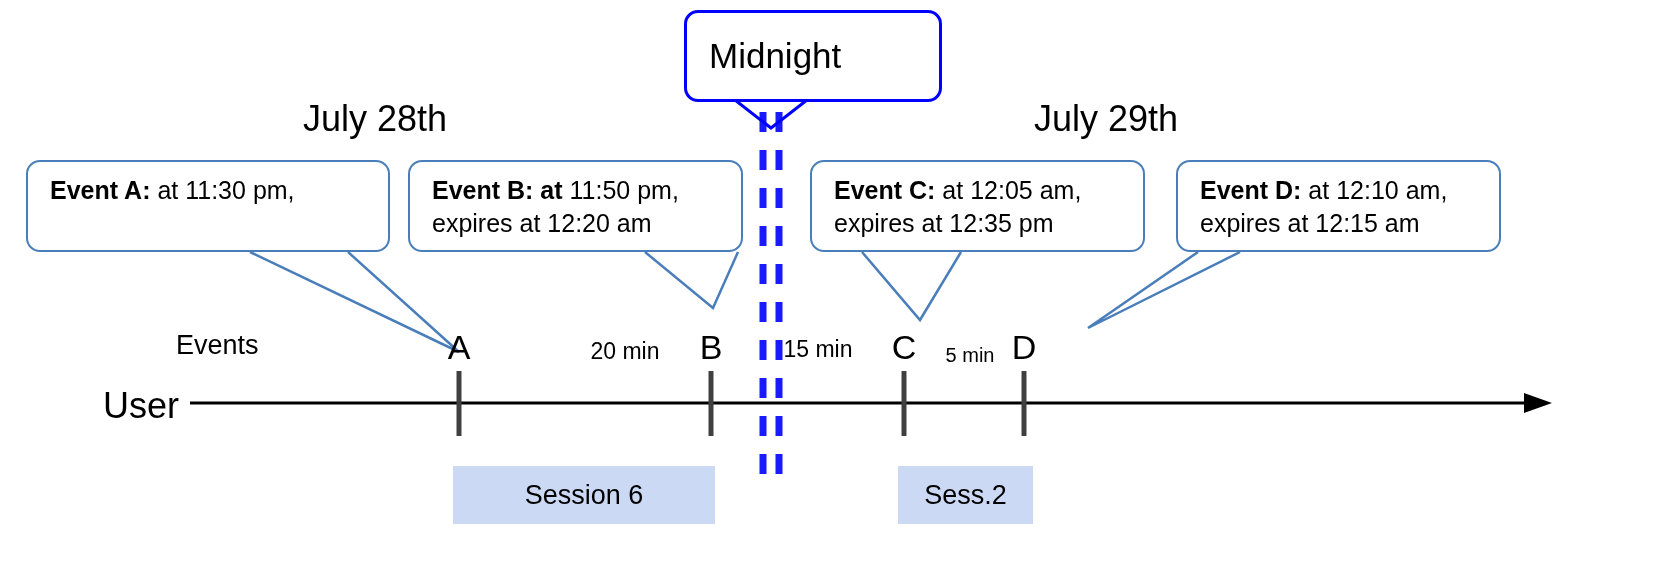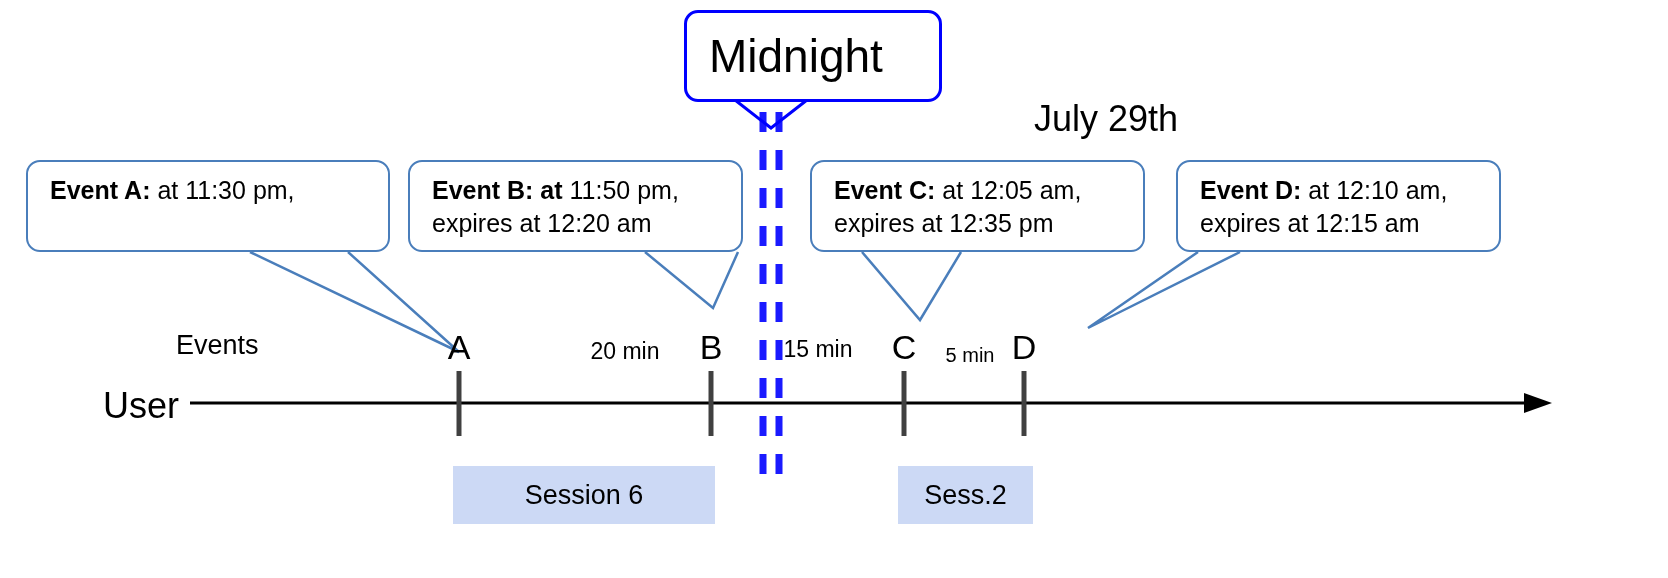--- a/index.html
+++ b/index.html
@@ -46,21 +46,21 @@
     border: 3px solid #0000ff;
     border-radius: 14px;
     background: #ffffff;
     box-sizing: border-box;
     display: flex;
     align-items: center;
     justify-content: flex-start;
     padding-left: 22px;
   }
   .midnight-text {
-    font-size: 46px;
+    font-size: 35px;
     color: #000;
     white-space: nowrap;
   }
 
   
   .event-box {
     position: absolute;
     border: 2.5px solid #4a7ebb;
     border-radius: 14px;
     background: #ffffff;
@@ -154,20 +154,21 @@
 
     <g>
       <polyline points="1240,252 1088,328 1198,252" fill="none" stroke="#4a7ebb" stroke-width="2.5" stroke-linejoin="miter"></polyline>
     </g>
   </svg>
 
   <div class="midnight-box">
     <span class="midnight-text">Midnight</span>
   </div>
 
+  <div class="abs date-label" style="left:303px; top:98px;">July 28th</div>
 
   <div class="abs date-label" style="left:1034px; top:98px;">July 29th</div>
 
   <div class="event-box" style="left:26px; top:160px; width:364px; height:92px;">
     <div>
       <b>Event A:</b><span> at 11:30 pm,</span>
     </div>
   </div>
 
   <div class="event-box" style="left:408px; top:160px; width:335px; height:92px;">

